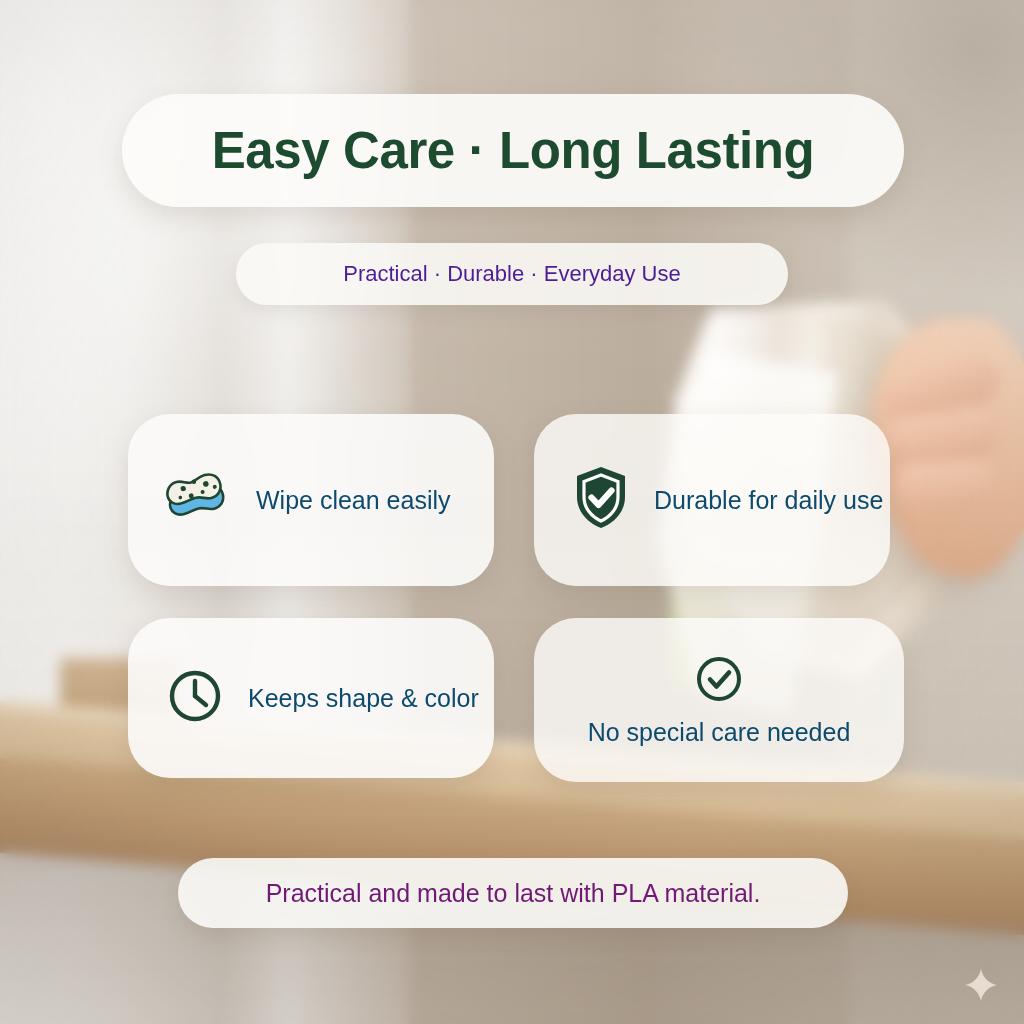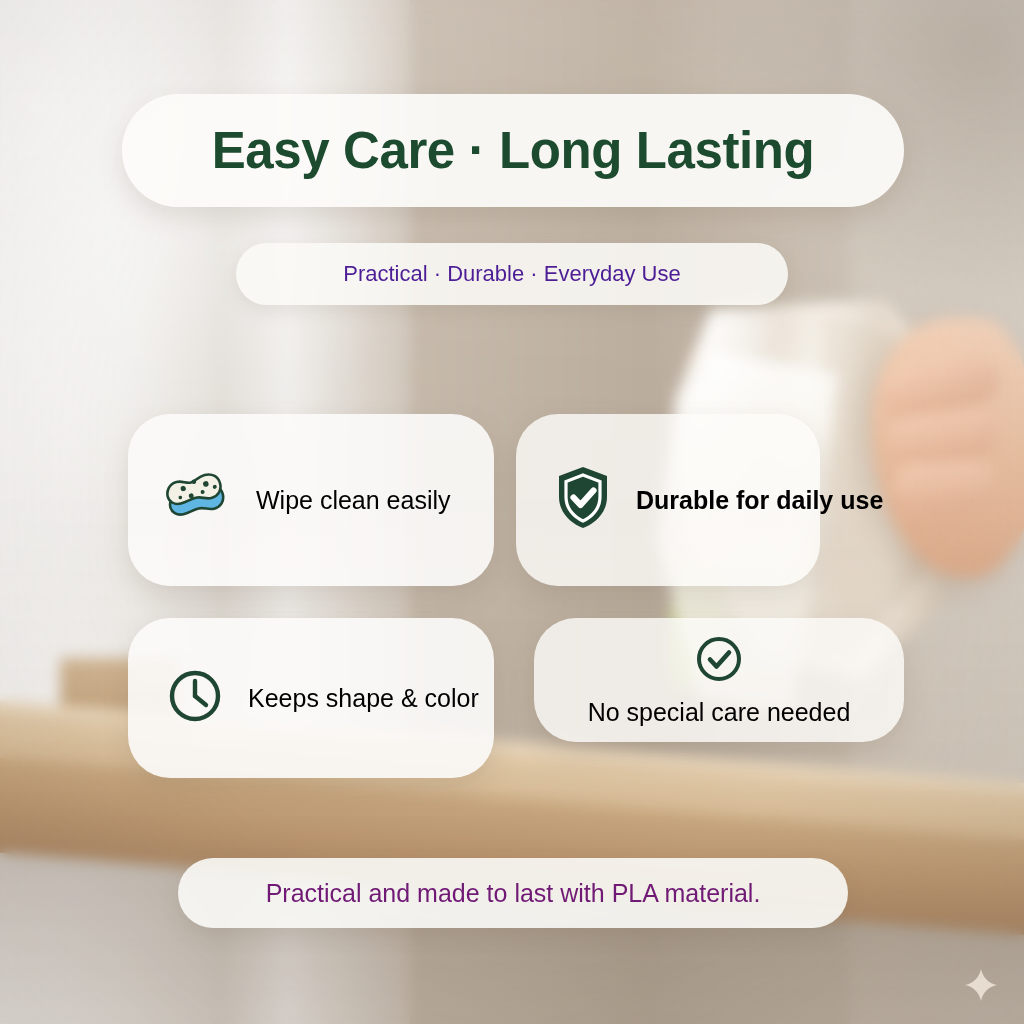--- a/index.html
+++ b/index.html
@@ -182,25 +182,25 @@
     position:absolute;
     background:rgba(252,251,249,.90);
     border-radius:42px;
     box-shadow:0 10px 26px rgba(110,92,74,.16);
     display:flex; align-items:center;
   }
   .card.row{ flex-direction:row; padding-left:38px; gap:24px; }
   .card.col{ flex-direction:column; justify-content:center; gap:10px; padding:0 18px; }
 
   .card-1{ left:128px; top:414px; width:366px; height:172px; }
-  .card-2{ left:516px; top:414px; width:304px; height:172px; background:rgba(252,251,249,.80);font-weight:bold; }
+  .card-2{ left:534px; top:414px; width:356px; height:172px; background:rgba(252,251,249,.80); }
   .card-3{ left:128px; top:618px; width:366px; height:160px; }
-  .card-4{ left:534px; top:618px; width:370px; height:124px; background:rgba(252,251,249,.80); }
-
-  .card .label{ font-size:25px; color:#000000; white-space:nowrap; }
+  .card-4{ left:534px; top:618px; width:370px; height:164px; background:rgba(252,251,249,.80); }
+
+  .card .label{ font-size:25px; color:#0c4a6e; white-space:nowrap; }
   .card.col .label{ font-size:25px; }
 
   .icon{ flex:0 0 auto; display:block; }
 
   .pill-footer{
     position:absolute; left:178px; top:858px; width:670px; height:70px;
     background:rgba(250,249,246,.90);
     border-radius:35px;
     display:flex; align-items:center; justify-content:center;
     box-shadow:0 8px 20px rgba(110,92,74,.14);

